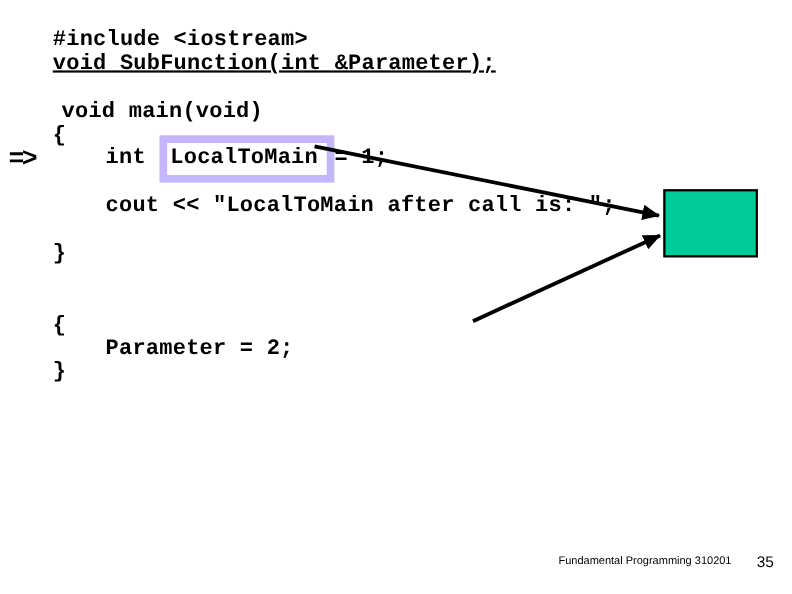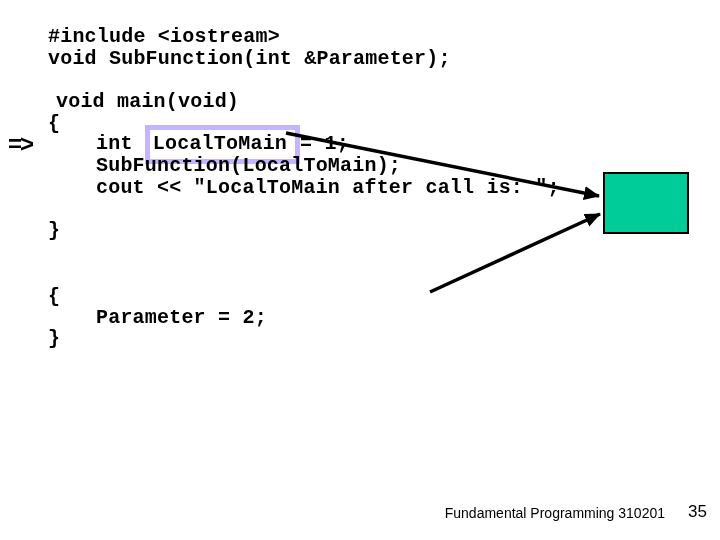--- a/index.html
+++ b/index.html
@@ -15,21 +15,21 @@
     position: absolute;
     font-family: "Liberation Mono", "DejaVu Sans Mono", monospace;
     font-weight: bold;
     font-size: 20px;
     line-height: 22px;
     color: #000;
     white-space: pre;
     letter-spacing: 0.2px;
   }
   .boxed {
-    border: 5px solid #c4b5fd;
+    border: 7px solid #c4b5fd;
     padding: 2px 8px 4px 3px;
   }
   .marker {
     position: absolute;
     left: 8px;
     top: 130px;
     font-family: "Liberation Sans", sans-serif;
     font-weight: bold;
     font-size: 24px;
     color: #000;
@@ -47,43 +47,42 @@
     position: absolute;
     left: 0; top: 0;
     pointer-events: none;
   }
   .footer-course {
     position: absolute;
     left: 380px;
     top: 505px;
     width: 285px;
     text-align: right;
-    font-size: 14px;
+    font-size: 10px;
     color: #000;
   }
   .footer-page {
     position: absolute;
     left: 688px;
     top: 502px;
-    font-size: 17px;
+    font-size: 14px;
     color: #000;
   }
 </style>
 </head>
 <body>
 
 <div class="slide">
 
   <div class="code" style="left:48px; top:26px;">#include &lt;iostream&gt;</div>
-  <div class="code" style="left:48px; top:48px;">void SubFunction(int &amp;Parameter);</div>
+  <div class="code" style="left:48px; top:48px;text-decoration:underline;">void SubFunction(int &amp;Parameter);</div>
 
   <div class="code" style="left:56px; top:91px;">void main(void)</div>
   <div class="code" style="left:48px; top:113px;">{</div>
   <div class="code" style="left:96px; top:133px;"><span>int </span><span class="boxed">LocalToMain</span><span>= 1;</span></div>
-  <div class="code" style="left:96px; top:155px;">SubFunction(LocalToMain);</div>
   <div class="code" style="left:96px; top:177px;">cout &lt;&lt; "LocalToMain after call is: ";</div>
   <div class="code" style="left:48px; top:220px;">}</div>
 
   <div class="code" style="left:48px; top:286px;">{</div>
   <div class="code" style="left:96px; top:307px;">Parameter = 2;</div>
   <div class="code" style="left:48px; top:328px;">}</div>
 
   <div class="marker">=&gt;</div>
 
   <div class="memory-cell" style="background: rgb(0, 204, 153); border-color: rgb(0, 0, 0);"></div>

